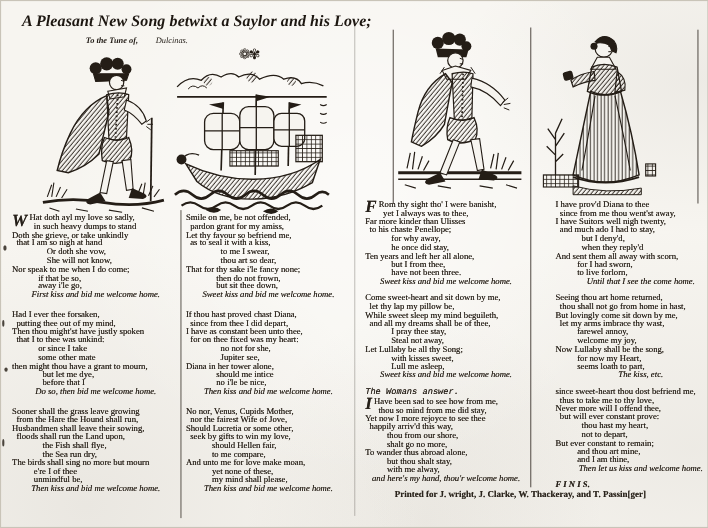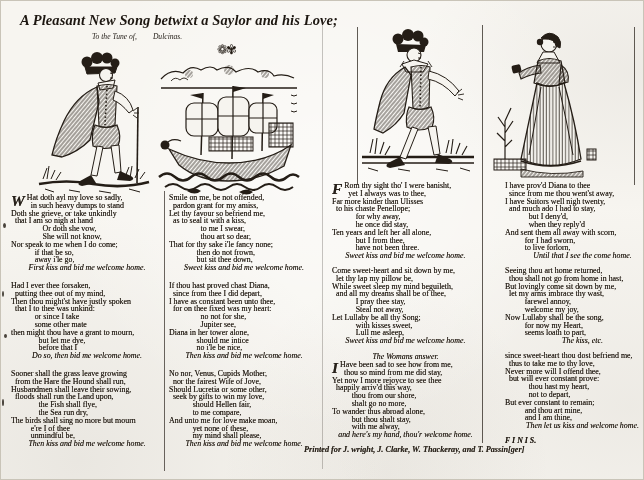--- a/index.html
+++ b/index.html
@@ -14,21 +14,21 @@
       radial-gradient(ellipse at 99% 15%, rgba(110,100,88,0.07), transparent 25%);
     border:1px solid #c9c4b8;box-sizing:border-box;
     font-family:"Liberation Serif","DejaVu Serif",serif;color:#26201a;
   }
   .title{
     position:absolute;left:19px;top:11px;width:330px;
     font-size:14.5px;font-style:italic;font-weight:bold;color:#1d1711;
     white-space:nowrap;letter-spacing:0.1px;
   }
   .tuneline{position:absolute;left:77px;top:31px;font-size:7.6px;font-style:italic;white-space:nowrap;}
-  .tune-label{font-weight:normal;margin-left:14px;}
+  .tune-label{font-weight:bold;}
   .tune-name{margin-left:16px;}
   .ornament{position:absolute;left:216px;top:41px;font-size:13px;color:#241d16;letter-spacing:-2px;}
   .rule{position:absolute;width:1px;background:#3a332c;}
   #rule-c1{left:163px;top:190px;height:280px;opacity:.75;}
   #rule-fold{left:321px;top:18px;height:450px;opacity:.28;}
   #rule-c3{left:481px;top:24px;height:418px;opacity:.8;}
   #rule-img-l{left:356px;top:26px;height:158px;opacity:.8;}
   #rule-img-r{left:633px;top:26px;height:158px;opacity:.8;}
   .woodcut{position:absolute;}
   #wc1{left:36px;top:50px;}
@@ -40,28 +40,28 @@
     text-shadow:0 0 .3px rgba(45,35,22,.75);
   }
   #col-0{left:10px;top:193px;width:152px;}
   #col-1{left:168px;top:193px;width:150px;}
   #col-2{left:331px;top:181px;width:147px;}
   #col-3{left:504px;top:181px;width:155px;}
   #col-0 .stanza,#col-1 .stanza{margin-bottom:10px;}
   #col-2 .stanza,#col-3 .stanza{margin-bottom:7px;}
   .line{white-space:pre;}
   .refrain{font-style:italic;text-align:center;}
-  .stanza-heading{text-align:center;font-style:italic;line-height:9px;}
+  .stanza-heading{font-style:italic;line-height:9px;font-family:Liberation Mono, monospace;}
   .dropcap{
     float:left;font-size:15.5px;line-height:13px;height:14px;
     margin-right:2px;font-style:italic;font-weight:bold;
   }
   .imprint{
-    position:absolute;left:303px;top:444px;width:338px;text-align:left;
-    font-size:8.2px;font-style:italic;font-weight:bold;color:#2a241d;
+    position:absolute;left:303px;top:444px;width:338px;text-align:center;
+    font-size:8.2px;font-weight:bold;color:#2a241d;
     text-shadow:0 0 .3px rgba(45,35,22,.6);
   }
   .finis{text-align:left;font-style:italic;margin-top:3px;font-weight:bold;}
   .speck{position:absolute;background:#4a443c;border-radius:50%;}
   svg .ink{stroke:#241d16;}
 </style>
 </head>
 <body>
 
 <div id="page">

